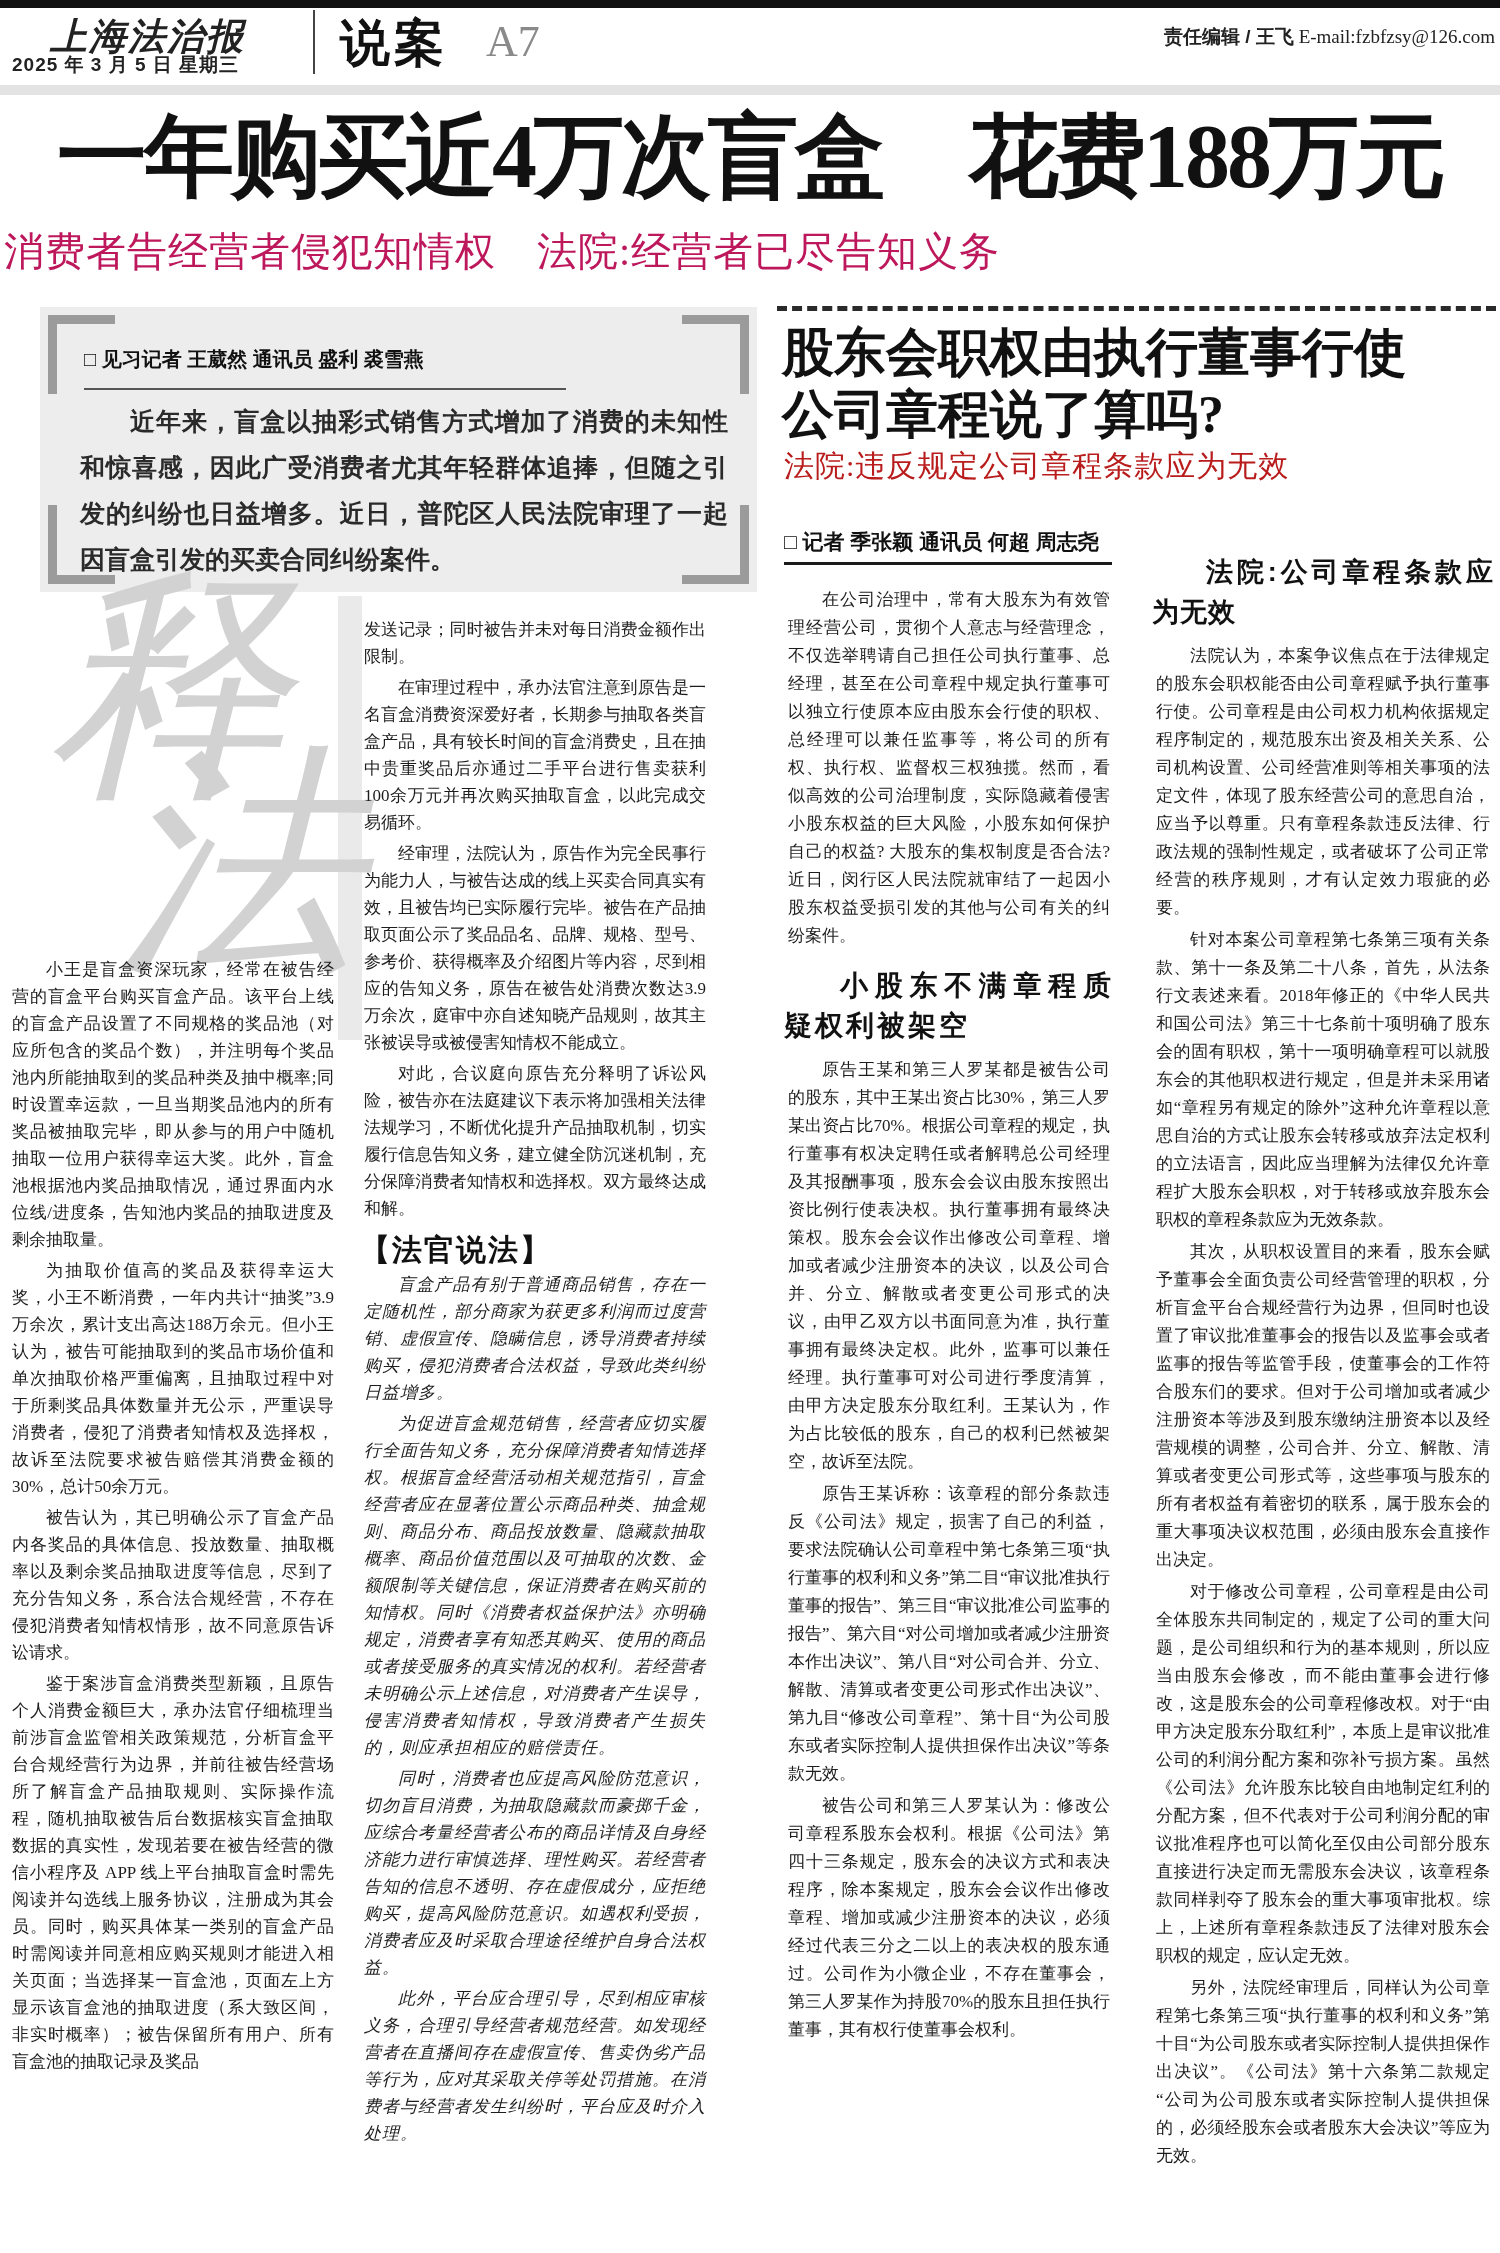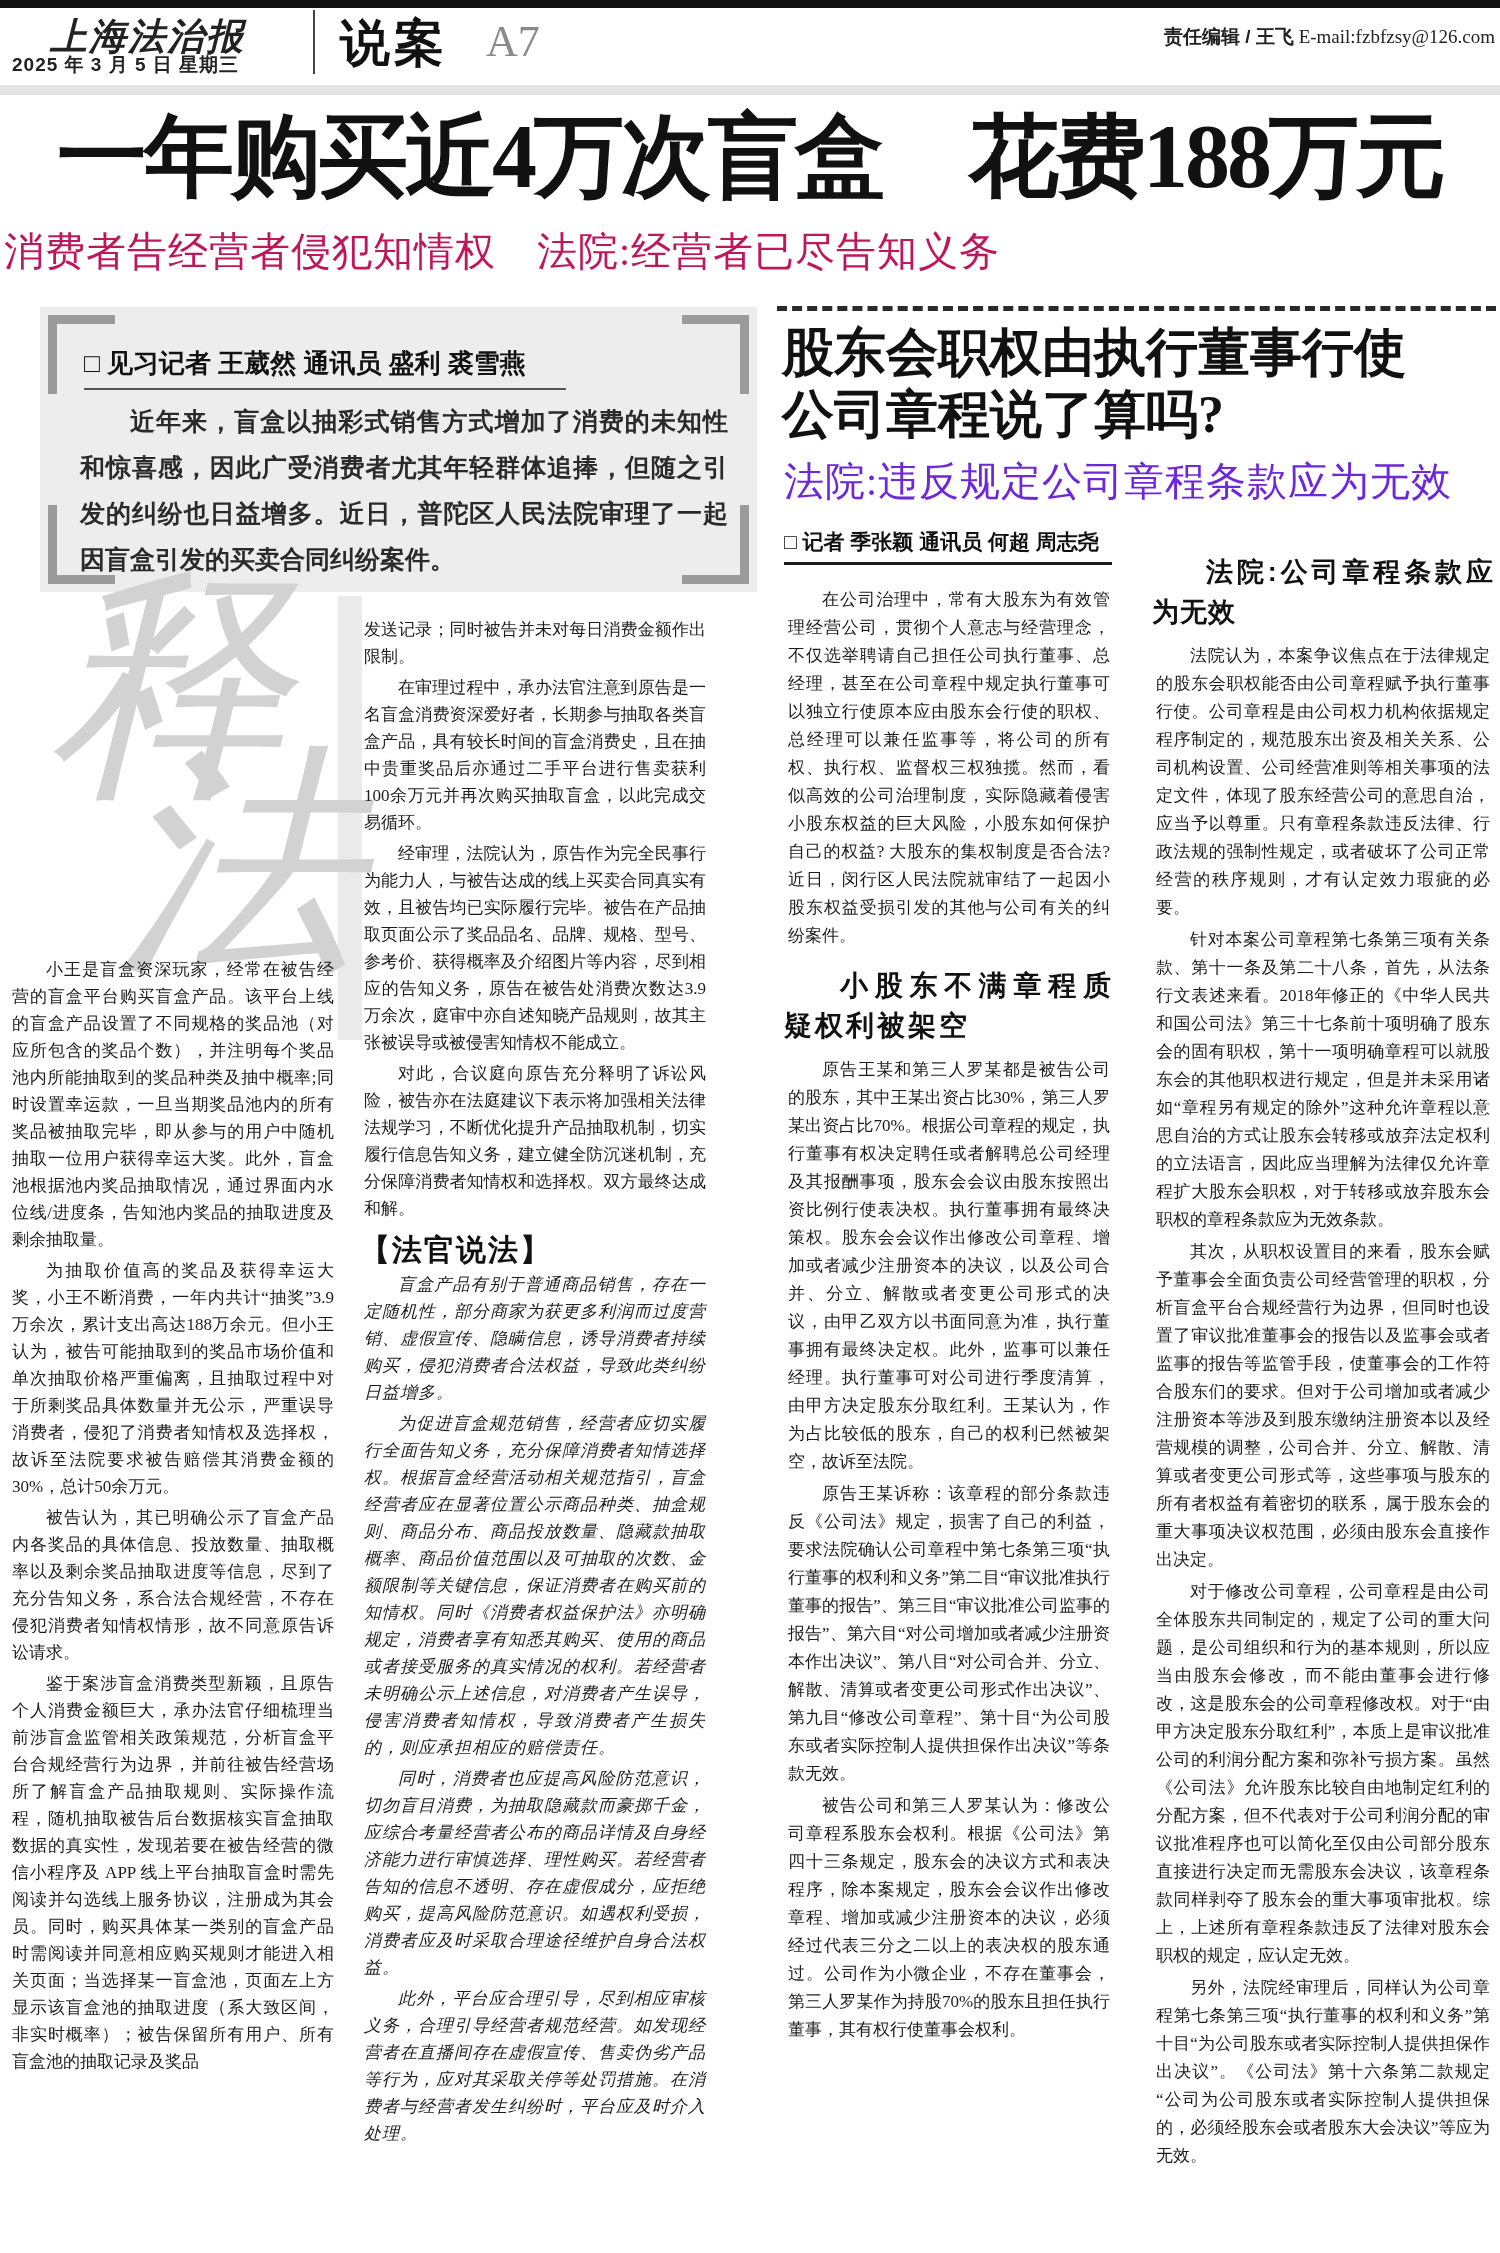--- a/index.html
+++ b/index.html
@@ -24,21 +24,21 @@
                  letter-spacing:-3px;white-space:nowrap;color:#111;}
   #sub-headline{left:4px;top:224px;font-size:40px;color:#be185d;letter-spacing:1px;white-space:nowrap;}
 
   
   #intro-box{left:40px;top:307px;width:717px;height:285px;background:#ededed;}
   .brk{position:absolute;width:58px;height:70px;}
   .brk.tl{left:8px;top:8px;border-left:9px solid #9b9b9b;border-top:9px solid #9b9b9b;}
   .brk.tr{right:8px;top:8px;border-right:9px solid #9b9b9b;border-top:9px solid #9b9b9b;}
   .brk.bl{left:8px;bottom:8px;border-left:9px solid #9b9b9b;border-bottom:9px solid #9b9b9b;}
   .brk.br{right:8px;bottom:8px;border-right:9px solid #9b9b9b;border-bottom:9px solid #9b9b9b;}
-  #intro-byline{left:84px;top:346px;font-size:26px;font-weight:bold;color:#111;}
+  #intro-byline{left:84px;top:346px;font-size:20px;font-weight:bold;color:#111;}
   #intro-underline{left:84px;top:388px;width:482px;height:2px;background:#555;}
   #intro-text{left:80px;top:398px;width:648px;font-size:25px;line-height:46px;color:#2a2a2a;
               text-indent:2em;text-align:justify;}
 
   
   #calli-band{left:338px;top:596px;width:24px;height:444px;background:#eaeaea;}
   .calli{color:#d2d2d2;font-size:245px;line-height:1;font-style:italic;}
   #calli-shi{left:44px;top:566px;}
   #calli-fa{left:116px;top:742px;}
 
@@ -48,21 +48,21 @@
   .col p.noindent{text-indent:0;}
   #bb-col1{left:8px;top:952px;width:330px;height:1295px;font-size:17px;line-height:27px;}
   #bb-col2{left:360px;top:612px;width:350px;height:1636px;font-size:17px;line-height:27px;}
   .judge-title{margin:14px 0 8px;font-size:30px;font-weight:bold;letter-spacing:2px;color:#111;
                font-family:"Liberation Sans","DejaVu Sans",sans-serif;text-indent:0;}
   .kai{font-style:italic;letter-spacing:1px;}
 
   
   #dash-rule{left:777px;top:306px;width:719px;border-top:5px dashed #2a2a2a;}
   #sh-title{left:782px;top:322px;width:700px;font-size:52px;font-weight:900;line-height:62px;color:#111;}
-  #sh-subtitle{left:784px;top:446px;font-size:40px;color:#6d28d9;letter-spacing:1px;white-space:nowrap;margin-top:8px;}
+  #sh-subtitle{left:784px;top:446px;font-size:30px;color:#b91c1c;letter-spacing:1px;white-space:nowrap;}
   #sh-byline{left:784px;top:528px;font-size:21px;font-weight:bold;color:#111;}
   #sh-underline{left:784px;top:562px;width:328px;height:3px;background:#1a1a1a;}
   #sh-colA{left:784px;top:582px;width:330px;height:1671px;font-size:17px;line-height:28px;}
   #sh-colB{left:1152px;top:552px;width:342px;height:1701px;font-size:17px;line-height:28px;}
   .subhead{margin:16px 0 10px;font-size:28px;font-weight:bold;line-height:40px;letter-spacing:3px;
            color:#111;text-indent:2em;font-family:"Liberation Sans","DejaVu Sans",sans-serif;}
   #sh-colB .subhead{margin-top:0;letter-spacing:1px;font-size:27px;}
 </style>
 </head>
 <body>

